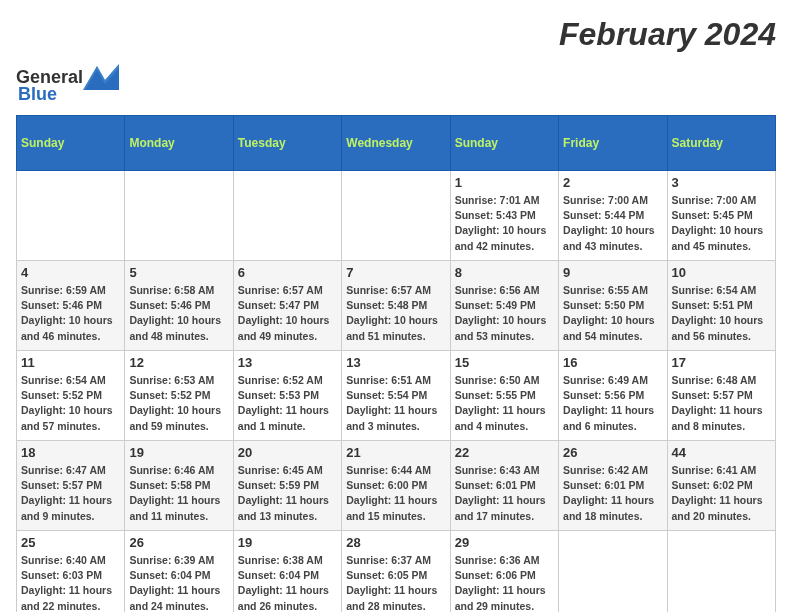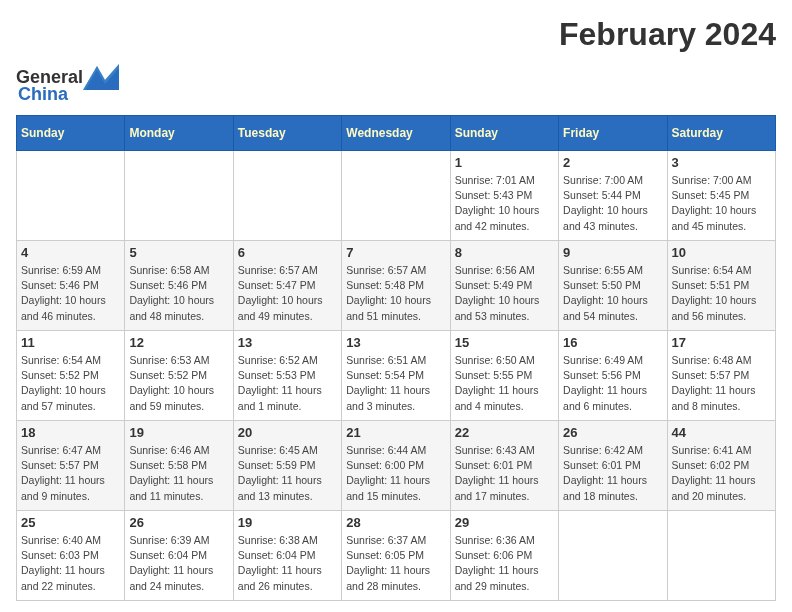--- a/index.html
+++ b/index.html
@@ -16,32 +16,32 @@
       align-items: flex-start;
       margin-bottom: 10px;
     }
     .logo {
       display: flex;
       align-items: center;
       gap: 4px;
     }
     .logo-text-general { font-size: 18px; font-weight: bold; color: #333; }
     .logo-text-blue { font-size: 18px; font-weight: bold; color: #2a6dbf; }
-    .title-block { text-align: center; }
+    .title-block { text-align: center; font-style: italic; }
     .main-title { font-size: 32px; font-weight: bold; color: #333; }
     .sub-title { font-size: 16px; color: #555; }
     .calendar {
       width: 100%;
       border-collapse: collapse;
       font-size: 11px;
     }
     .calendar thead tr th {
       background: #2a6dbf;
-      color: #fef9c3;
-      padding: 10px 4px;
+      color: #bef264;
+      padding: 20px 4px;
       text-align: left;
       font-size: 12px;
       border: 1px solid #1a5aab;
     }
     .calendar tbody tr td {
       border: 1px solid #ccc;
       vertical-align: top;
       padding: 4px;
       min-width: 100px;
       height: 90px;
@@ -53,41 +53,42 @@
     .day-num {
       font-weight: bold;
       font-size: 13px;
       color: #333;
       margin-bottom: 3px;
     }
     .day-info {
       color: #444;
       font-size: 10.5px;
       line-height: 1.45;
+      font-weight: bold;
     }
     .empty-cell { background: #fff !important; }
     .logo-wave {
       width: 36px;
       height: 26px;
     }
   </style>
 </head>
 <body>
 
 <div class="header">
   <div class="logo">
     <div style="display:flex; flex-direction:column; align-items:flex-start;">
       <div style="display:flex; align-items:center; gap:0;margin-top:48px;">
         <span class="logo-text-general">General</span>
         <svg class="logo-wave" viewBox="0 0 36 26" xmlns="http://www.w3.org/2000/svg">
           <polygon points="0,26 14,2 22,16 36,0 36,26" fill="#2a6dbf"></polygon>
           <polygon points="0,26 14,2 22,16 36,0 36,4 22,20 14,6 0,30" fill="#4a9ad4" opacity="0.4"></polygon>
         </svg>
       </div>
-      <span class="logo-text-blue" style="margin-top:-6px; margin-left:2px;">China</span>
+      <span class="logo-text-blue" style="margin-top:-6px; margin-left:2px;">Blue</span>
     </div>
   </div>
   <div class="title-block">
     <div class="main-title">February 2024</div>
   </div>
 </div>
 
 <table class="calendar">
   <thead>
     <tr>

